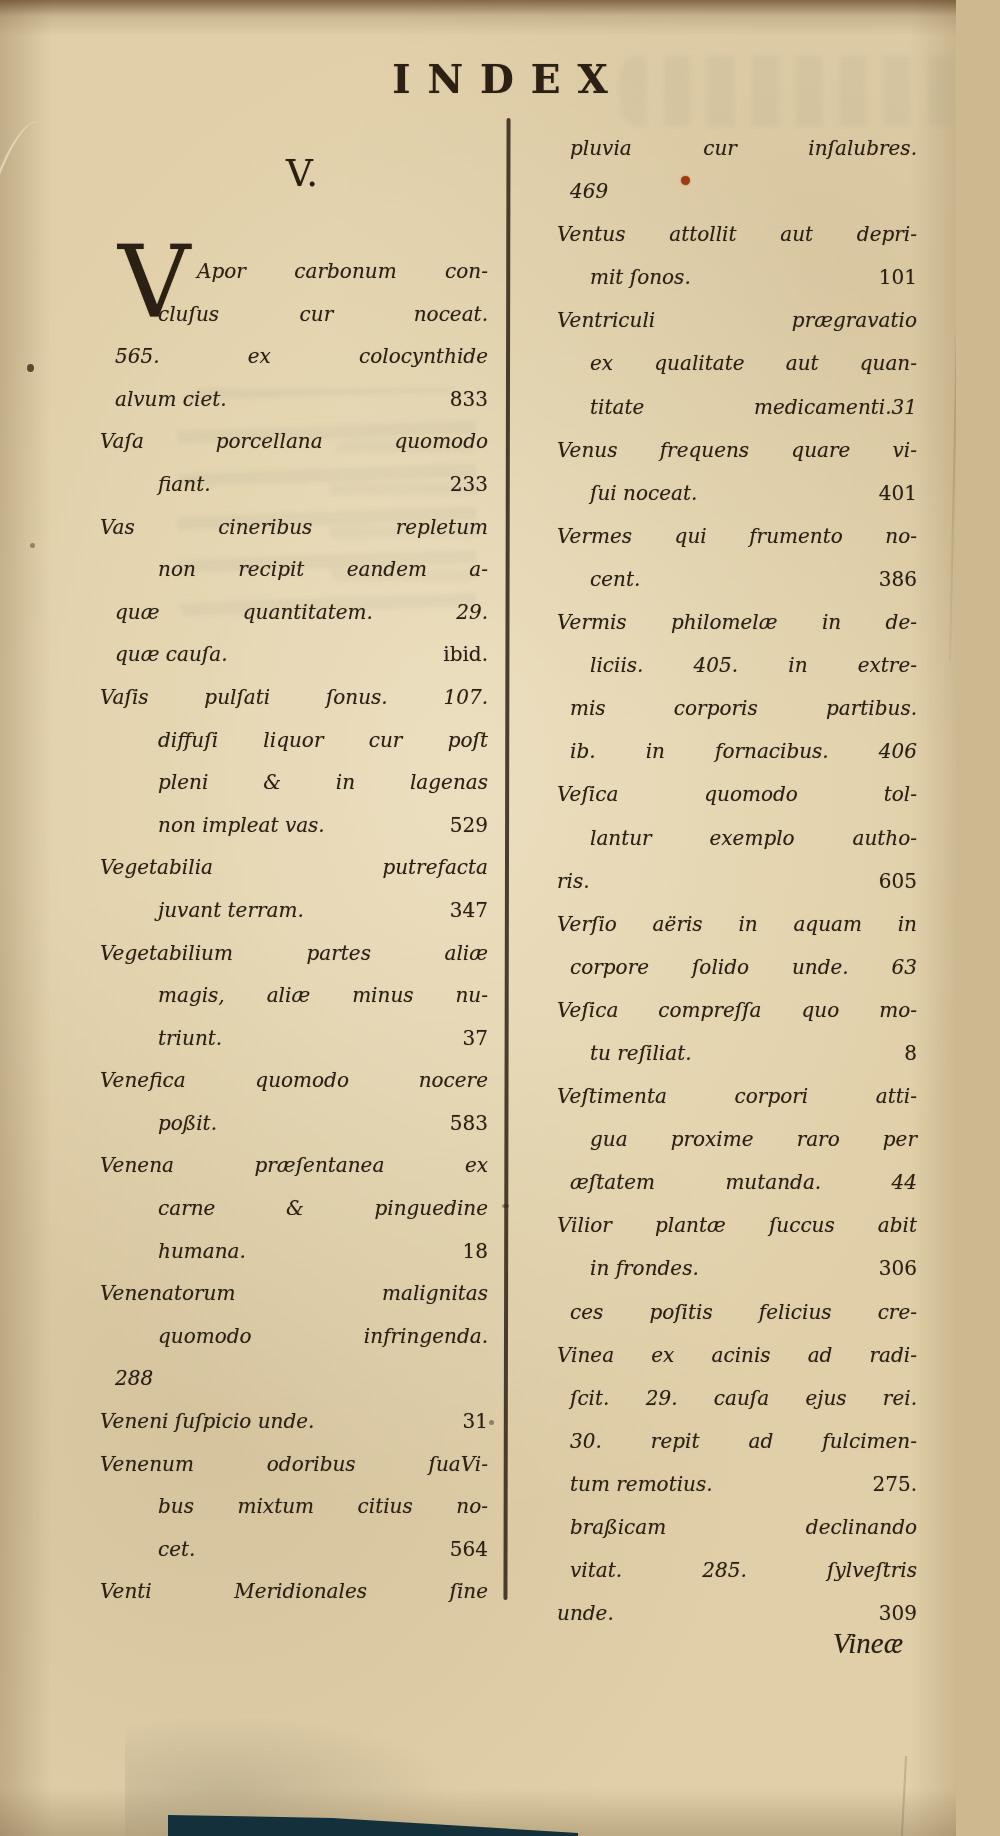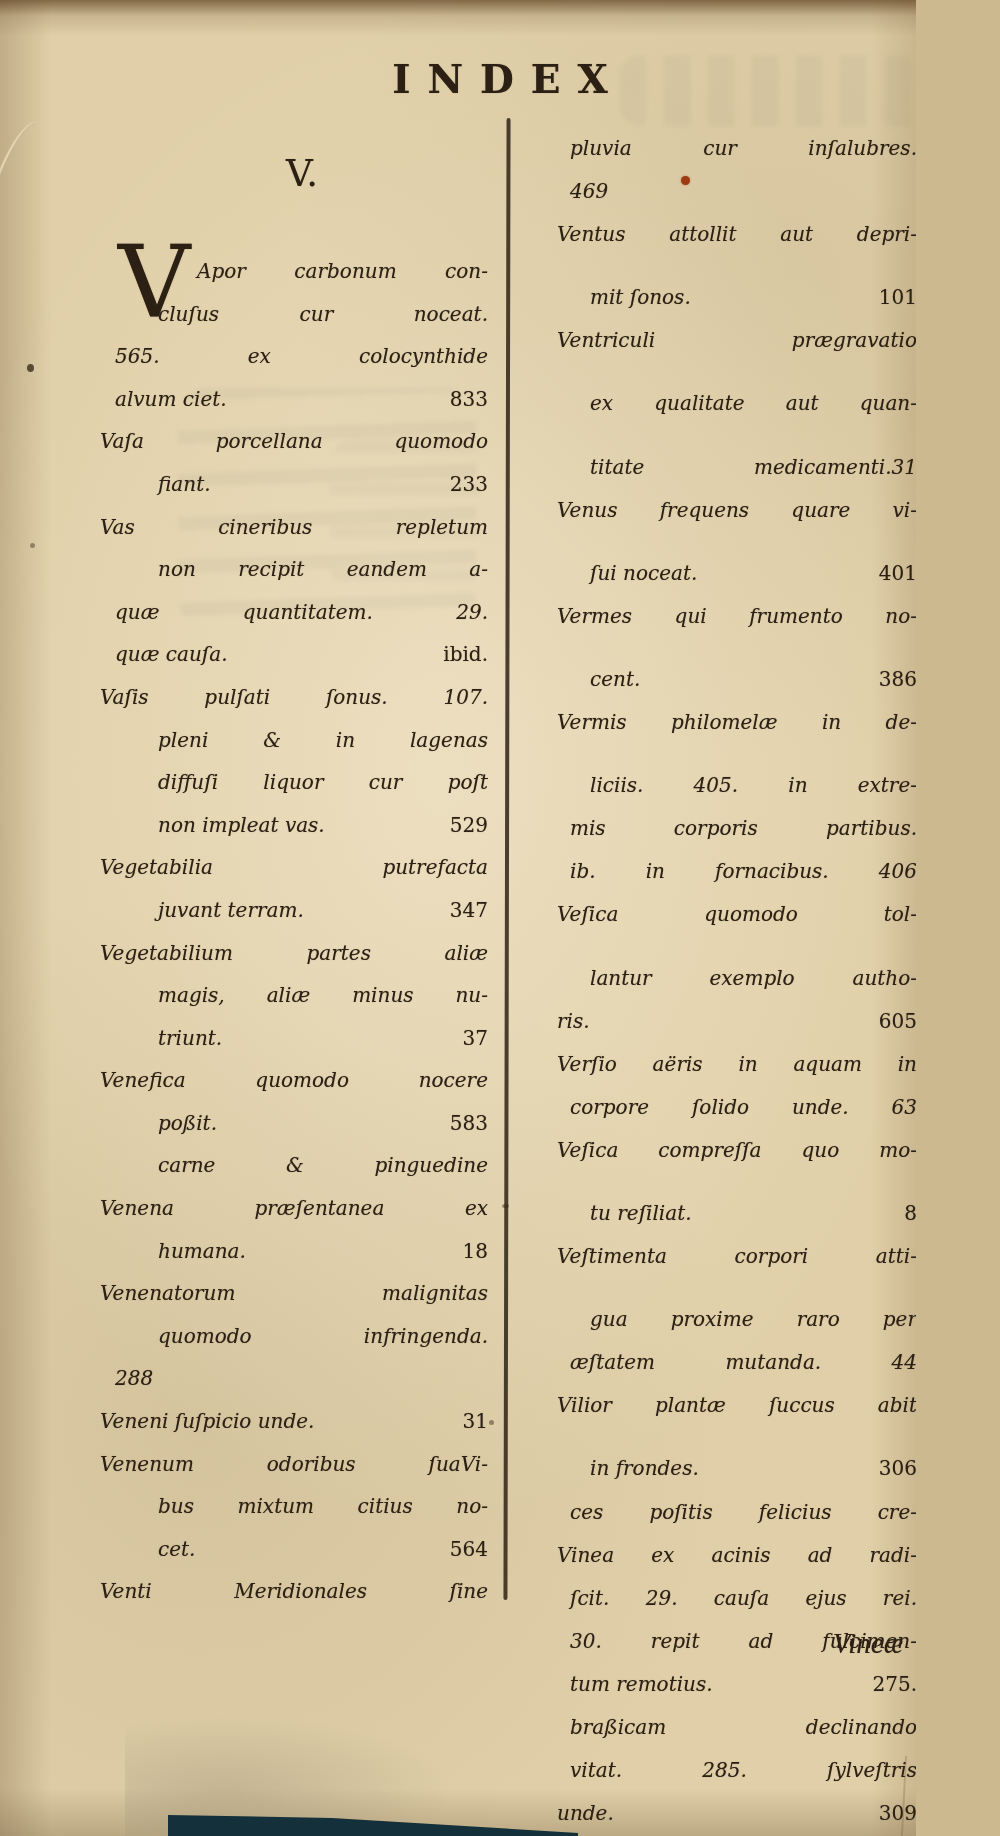--- a/index.html
+++ b/index.html
@@ -9,20 +9,21 @@
     background-image:
       radial-gradient(ellipse 75% 55% at 48% 42%, rgba(250,242,220,.45), rgba(250,242,220,0) 75%),
       linear-gradient(180deg, rgba(99,70,38,.75), rgba(99,70,38,.18) 16px, rgba(99,70,38,0) 36px),
       linear-gradient(0deg, rgba(104,82,50,.30), rgba(104,82,50,0) 48px),
       linear-gradient(90deg, rgba(112,86,52,.28), rgba(112,86,52,0) 52px),
       linear-gradient(270deg, rgba(133,104,62,.22), rgba(133,104,62,0) 46px),
       radial-gradient(circle at 22% 78%, rgba(110,95,65,.10), transparent 34%),
       radial-gradient(circle at 85% 15%, rgba(110,95,65,.08), transparent 28%);
     font-family:"DejaVu Serif", serif;
     color:var(--ink, #2b2013);
+    padding-left:40px;
   }
   .header{
     position:absolute;left:0;top:56px;width:1000px;text-align:center;
     font-size:39px;font-weight:bold;letter-spacing:17px;text-indent:17px;
     color:var(--ink, #2b2013);text-shadow:0 0 1px rgba(43,32,19,.45);
   }
   .section-letter{
     position:absolute;left:286px;top:152px;font-size:37px;
     text-shadow:0 0 1px rgba(43,32,19,.4);
   }
@@ -40,21 +41,21 @@
   .col1{left:100px;top:250px;width:388px;}
   .col2{left:557px;top:127px;width:360px;}
   .col1 .line{height:42.6px;line-height:42.6px;}
   .col2 .line{height:43.1px;line-height:43.1px;}
   .line{display:flex;justify-content:space-between;align-items:baseline;white-space:nowrap;}
   .line .n{font-style:normal;padding-left:8px;}
   .line.just{display:block;text-align:justify;text-align-last:justify;}
   .col1 .ind1{padding-left:58px;}
   .col1 .ind2{padding-left:97px;}
   .col1 .ind4{padding-left:15px;}
-  .col2 .ind1{padding-left:33px;margin-top:20px;}
+  .col2 .ind1{padding-left:33px;}
   .col2 .ind4{padding-left:13px;}
   .catchword{
     position:absolute;left:557px;top:1627px;width:346px;text-align:right;
     font-style:italic;font-size:29px;text-shadow:0 0 1px rgba(43,32,19,.35);font-family:Liberation Serif, serif;
   }
   
   .red-dot{position:absolute;left:681px;top:176px;width:9px;height:9px;border-radius:50%;
     background:var(--accent_dot, #9e3b12);box-shadow:0 0 2px rgba(158,59,18,.6);}
   .speck{position:absolute;border-radius:50%;background:rgba(48,34,18,.75);}
   .speck.s1{left:27px;top:364px;width:7px;height:8px;}
@@ -142,25 +143,25 @@
       </div>
       <div class="line ind4">
         <span class="t">quæ cauſa.</span>
         <span class="n">ibid.</span>
       </div>
       <div class="line ind0 just">
         <span class="t">Vaſis pulſati ſonus. 107.</span>
         
       </div>
       <div class="line ind1 just">
+        <span class="t">diffuſi liquor cur poſt</span>
+        
+      </div>
+      <div class="line ind1 just">
         <span class="t">pleni &amp; in lagenas</span>
-        
-      </div>
-      <div class="line ind1 just">
-        <span class="t">diffuſi liquor cur poſt</span>
         
       </div>
       <div class="line ind1">
         <span class="t">non impleat vas.</span>
         <span class="n">529</span>
       </div>
       <div class="line ind0 just">
         <span class="t">Vegetabilia putrefacta</span>
         
       </div>
@@ -181,26 +182,26 @@
         <span class="n">37</span>
       </div>
       <div class="line ind0 just">
         <span class="t">Venefica quomodo nocere</span>
         
       </div>
       <div class="line ind1">
         <span class="t">poßit.</span>
         <span class="n">583</span>
       </div>
+      <div class="line ind0 just">
+        <span class="t">Venena præſentanea ex</span>
+        
+      </div>
       <div class="line ind1 just">
         <span class="t">carne &amp; pinguedine</span>
-        
-      </div>
-      <div class="line ind0 just">
-        <span class="t">Venena præſentanea ex</span>
         
       </div>
       <div class="line ind1">
         <span class="t">humana.</span>
         <span class="n">18</span>
       </div>
       <div class="line ind0 just">
         <span class="t">Venenatorum malignitas</span>
         
       </div>

